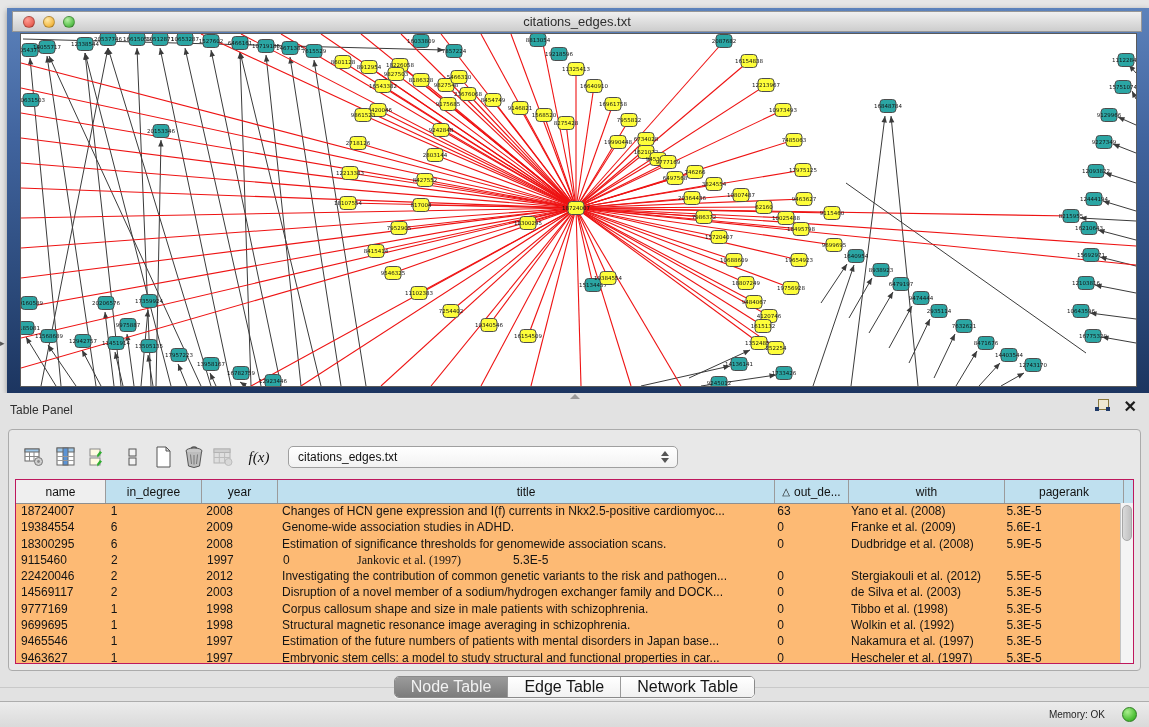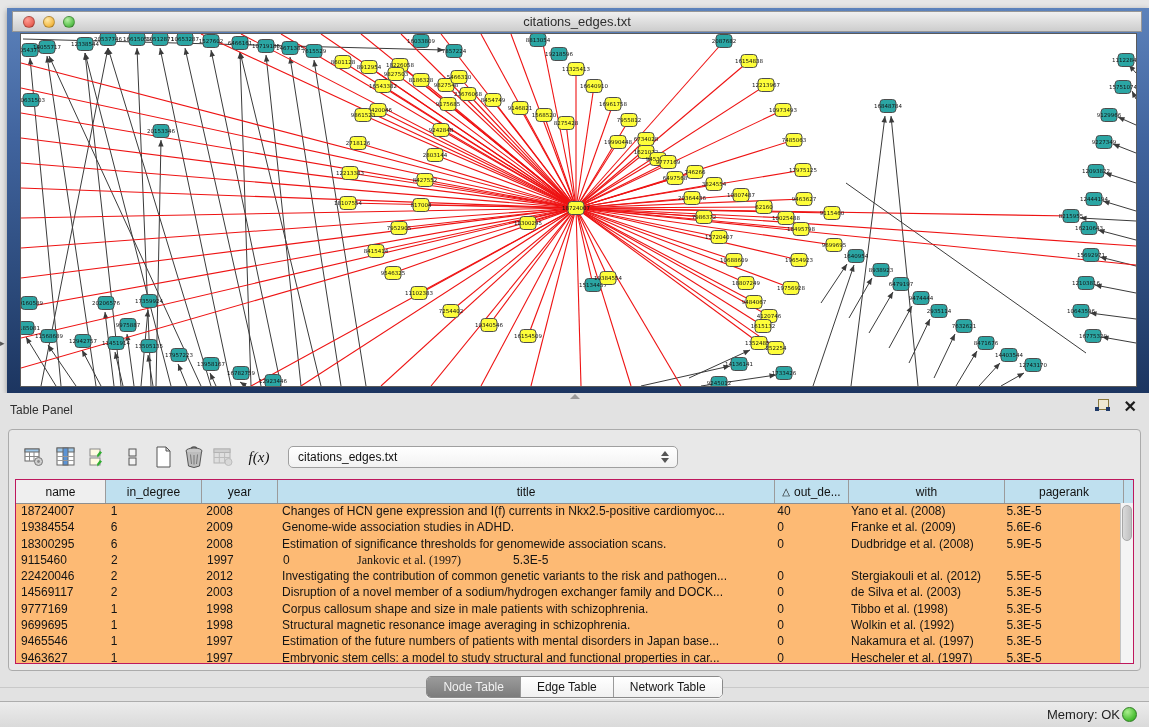--- a/index.html
+++ b/index.html
@@ -56,28 +56,28 @@
   .tbody{position:absolute;left:0;right:13px;top:23px;bottom:0;overflow:hidden;}
   .tr{display:flex;height:16.3px;line-height:16.3px;font-size:12px;color:#141414;white-space:nowrap;}
   .td{box-sizing:border-box;padding-left:5px;overflow:hidden;white-space:nowrap;}
   .vscroll{position:absolute;right:0;top:23px;bottom:0;width:13px;background:#f4f4f4;border-left:1px solid #c4c4c4;box-sizing:border-box;}
   .vthumb{position:absolute;left:1px;right:1px;top:2px;height:34px;border-radius:6px;
     background:linear-gradient(90deg,#dadada,#bfbfbf);border:1px solid #a7a7a7;}
 
   .tabs-line{position:absolute;left:0;right:0;bottom:39px;height:1px;background:#c9c9c9;}
   .tabs{position:absolute;left:0;right:0;bottom:29px;height:22px;display:flex;justify-content:center;}
   .seg{display:flex;border:1px solid #8a8a8a;border-radius:5px;overflow:hidden;background:#fff;box-shadow:0 1px 0 rgba(255,255,255,.7);}
-  .seg .tab{padding:0 16px;font-size:12px;line-height:20px;color:#161616;background:linear-gradient(#ffffff,#f1f1f1);
+  .seg .tab{padding:0 16px;font-size:16px;line-height:20px;color:#161616;background:linear-gradient(#ffffff,#f1f1f1);
     border-right:1px solid #9a9a9a;cursor:default;}
   .seg .tab:last-child{border-right:none;}
   .seg .tab.sel{background:linear-gradient(#9b9b9b,#7c7c7c);color:#f2f2f2;}
 
   .statusbar{position:absolute;left:0;bottom:0;width:100%;height:26px;border-top:1px solid #adadad;
     background:linear-gradient(#ececec,#dadada);display:flex;align-items:center;justify-content:flex-end;box-sizing:border-box;}
-  .mem-label{font-size:13px;color:#1f1f1f;margin-right:2px;}
+  .mem-label{font-size:10px;color:#1f1f1f;margin-right:17px;}
   .mem-dot{width:13px;height:13px;border-radius:50%;margin-right:12px;border:1px solid #2e7d22;
     background:radial-gradient(circle at 35% 30%,#a9ef8d,#4cbf35 65%,#2f9e24);}
 
   
   .icon-svg{display:block;}
 </style>
 </head>
 <body>
 
 <div id="app">
@@ -735,32 +735,32 @@
             <div class="th" style="width: 74px;"><span class="sort">△</span>out_de...</div>
             <div class="th" style="width: 156px;">with</div>
             <div class="th" style="width: 119px;">pagerank</div>
           </div>
         <div class="tbody" id="tbody">
             <div class="tr">
               <div class="td" style="width: 90px;">18724007</div>
               <div class="td" style="width: 96px;">1</div>
               <div class="td" style="width: 76px;">2008</div>
               <div class="td" style="width: 497px;">Changes of HCN gene expression and I(f) currents in Nkx2.5-positive cardiomyoc...</div>
-              <div class="td" style="width: 74px;">40</div>
+              <div class="td" style="width: 74px;">63</div>
               <div class="td" style="width: 156px;">Yano et al. (2008)</div>
               <div class="td" style="width: 119px;">5.3E-5</div>
             </div>
             <div class="tr">
               <div class="td" style="width: 90px;">19384554</div>
               <div class="td" style="width: 96px;">6</div>
               <div class="td" style="width: 76px;">2009</div>
               <div class="td" style="width: 497px;">Genome-wide association studies in ADHD.</div>
               <div class="td" style="width: 74px;">0</div>
               <div class="td" style="width: 156px;">Franke et al. (2009)</div>
-              <div class="td" style="width: 119px;">5.6E-6</div>
+              <div class="td" style="width: 119px;">5.6E-1</div>
             </div>
             <div class="tr">
               <div class="td" style="width: 90px;">18300295</div>
               <div class="td" style="width: 96px;">6</div>
               <div class="td" style="width: 76px;">2008</div>
               <div class="td" style="width: 497px;">Estimation of significance thresholds for genomewide association scans.</div>
               <div class="td" style="width: 74px;">0</div>
               <div class="td" style="width: 156px;">Dudbridge et al. (2008)</div>
               <div class="td" style="width: 119px;">5.9E-5</div>
             </div>

